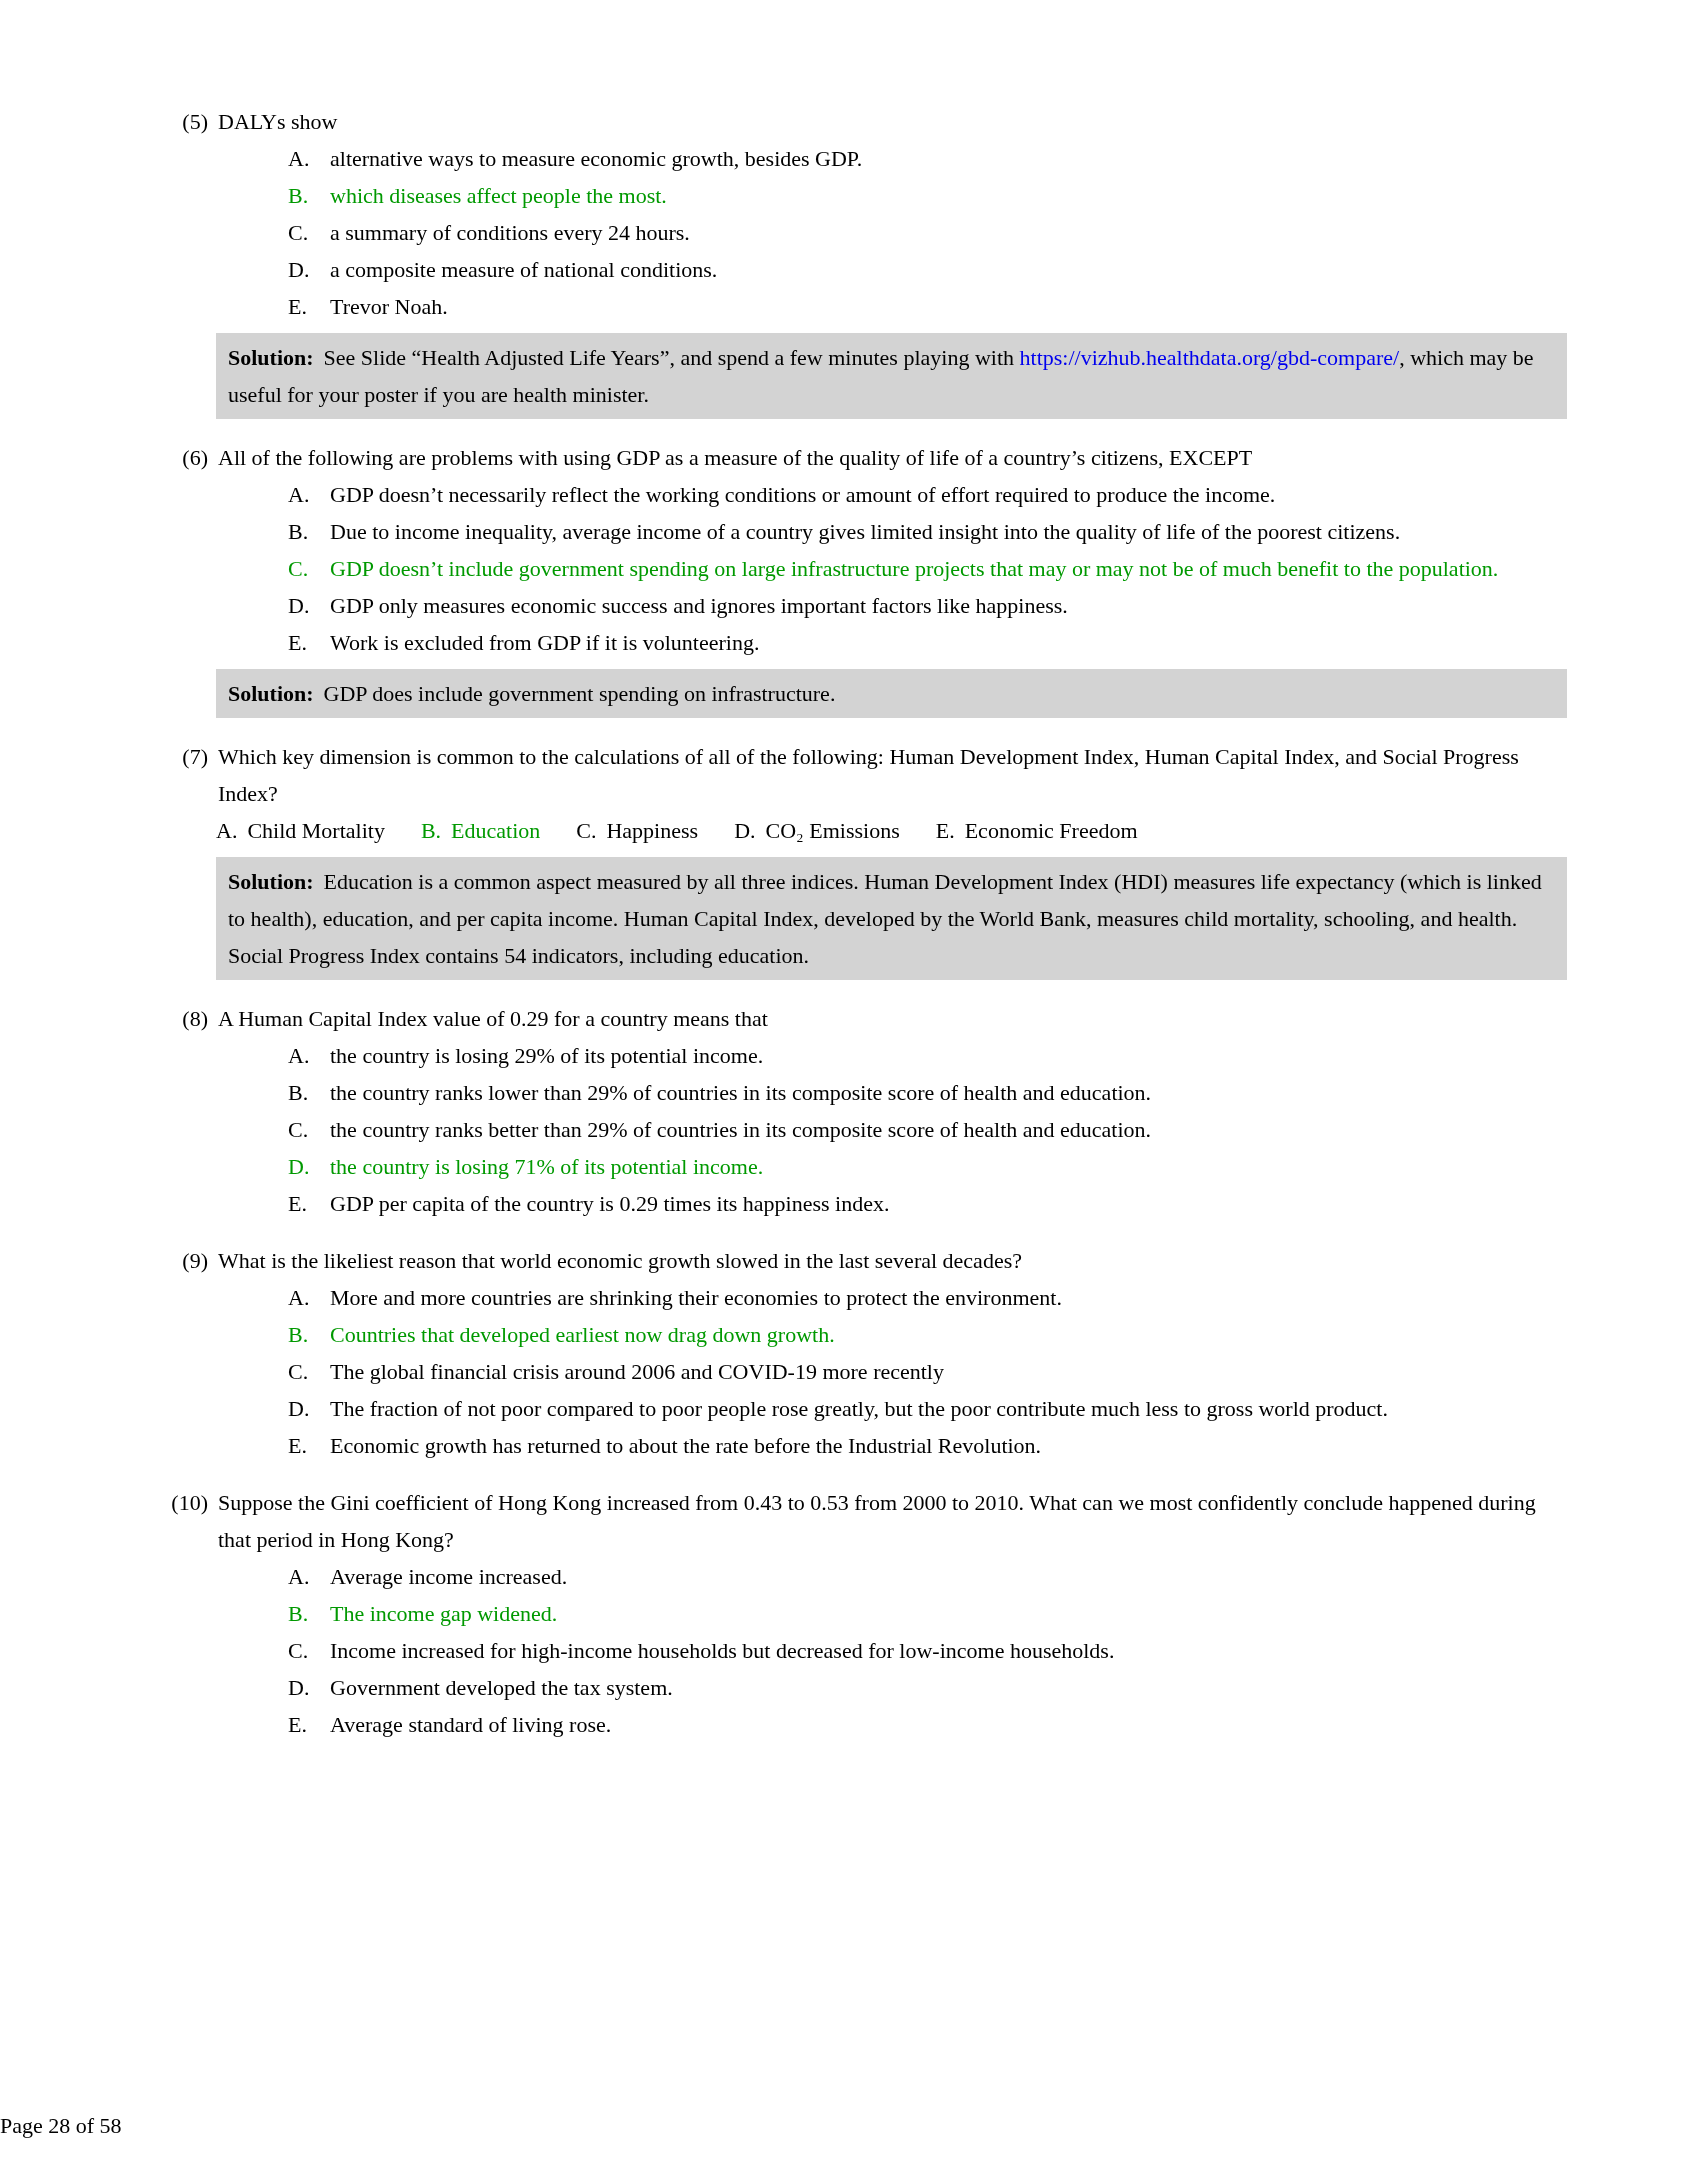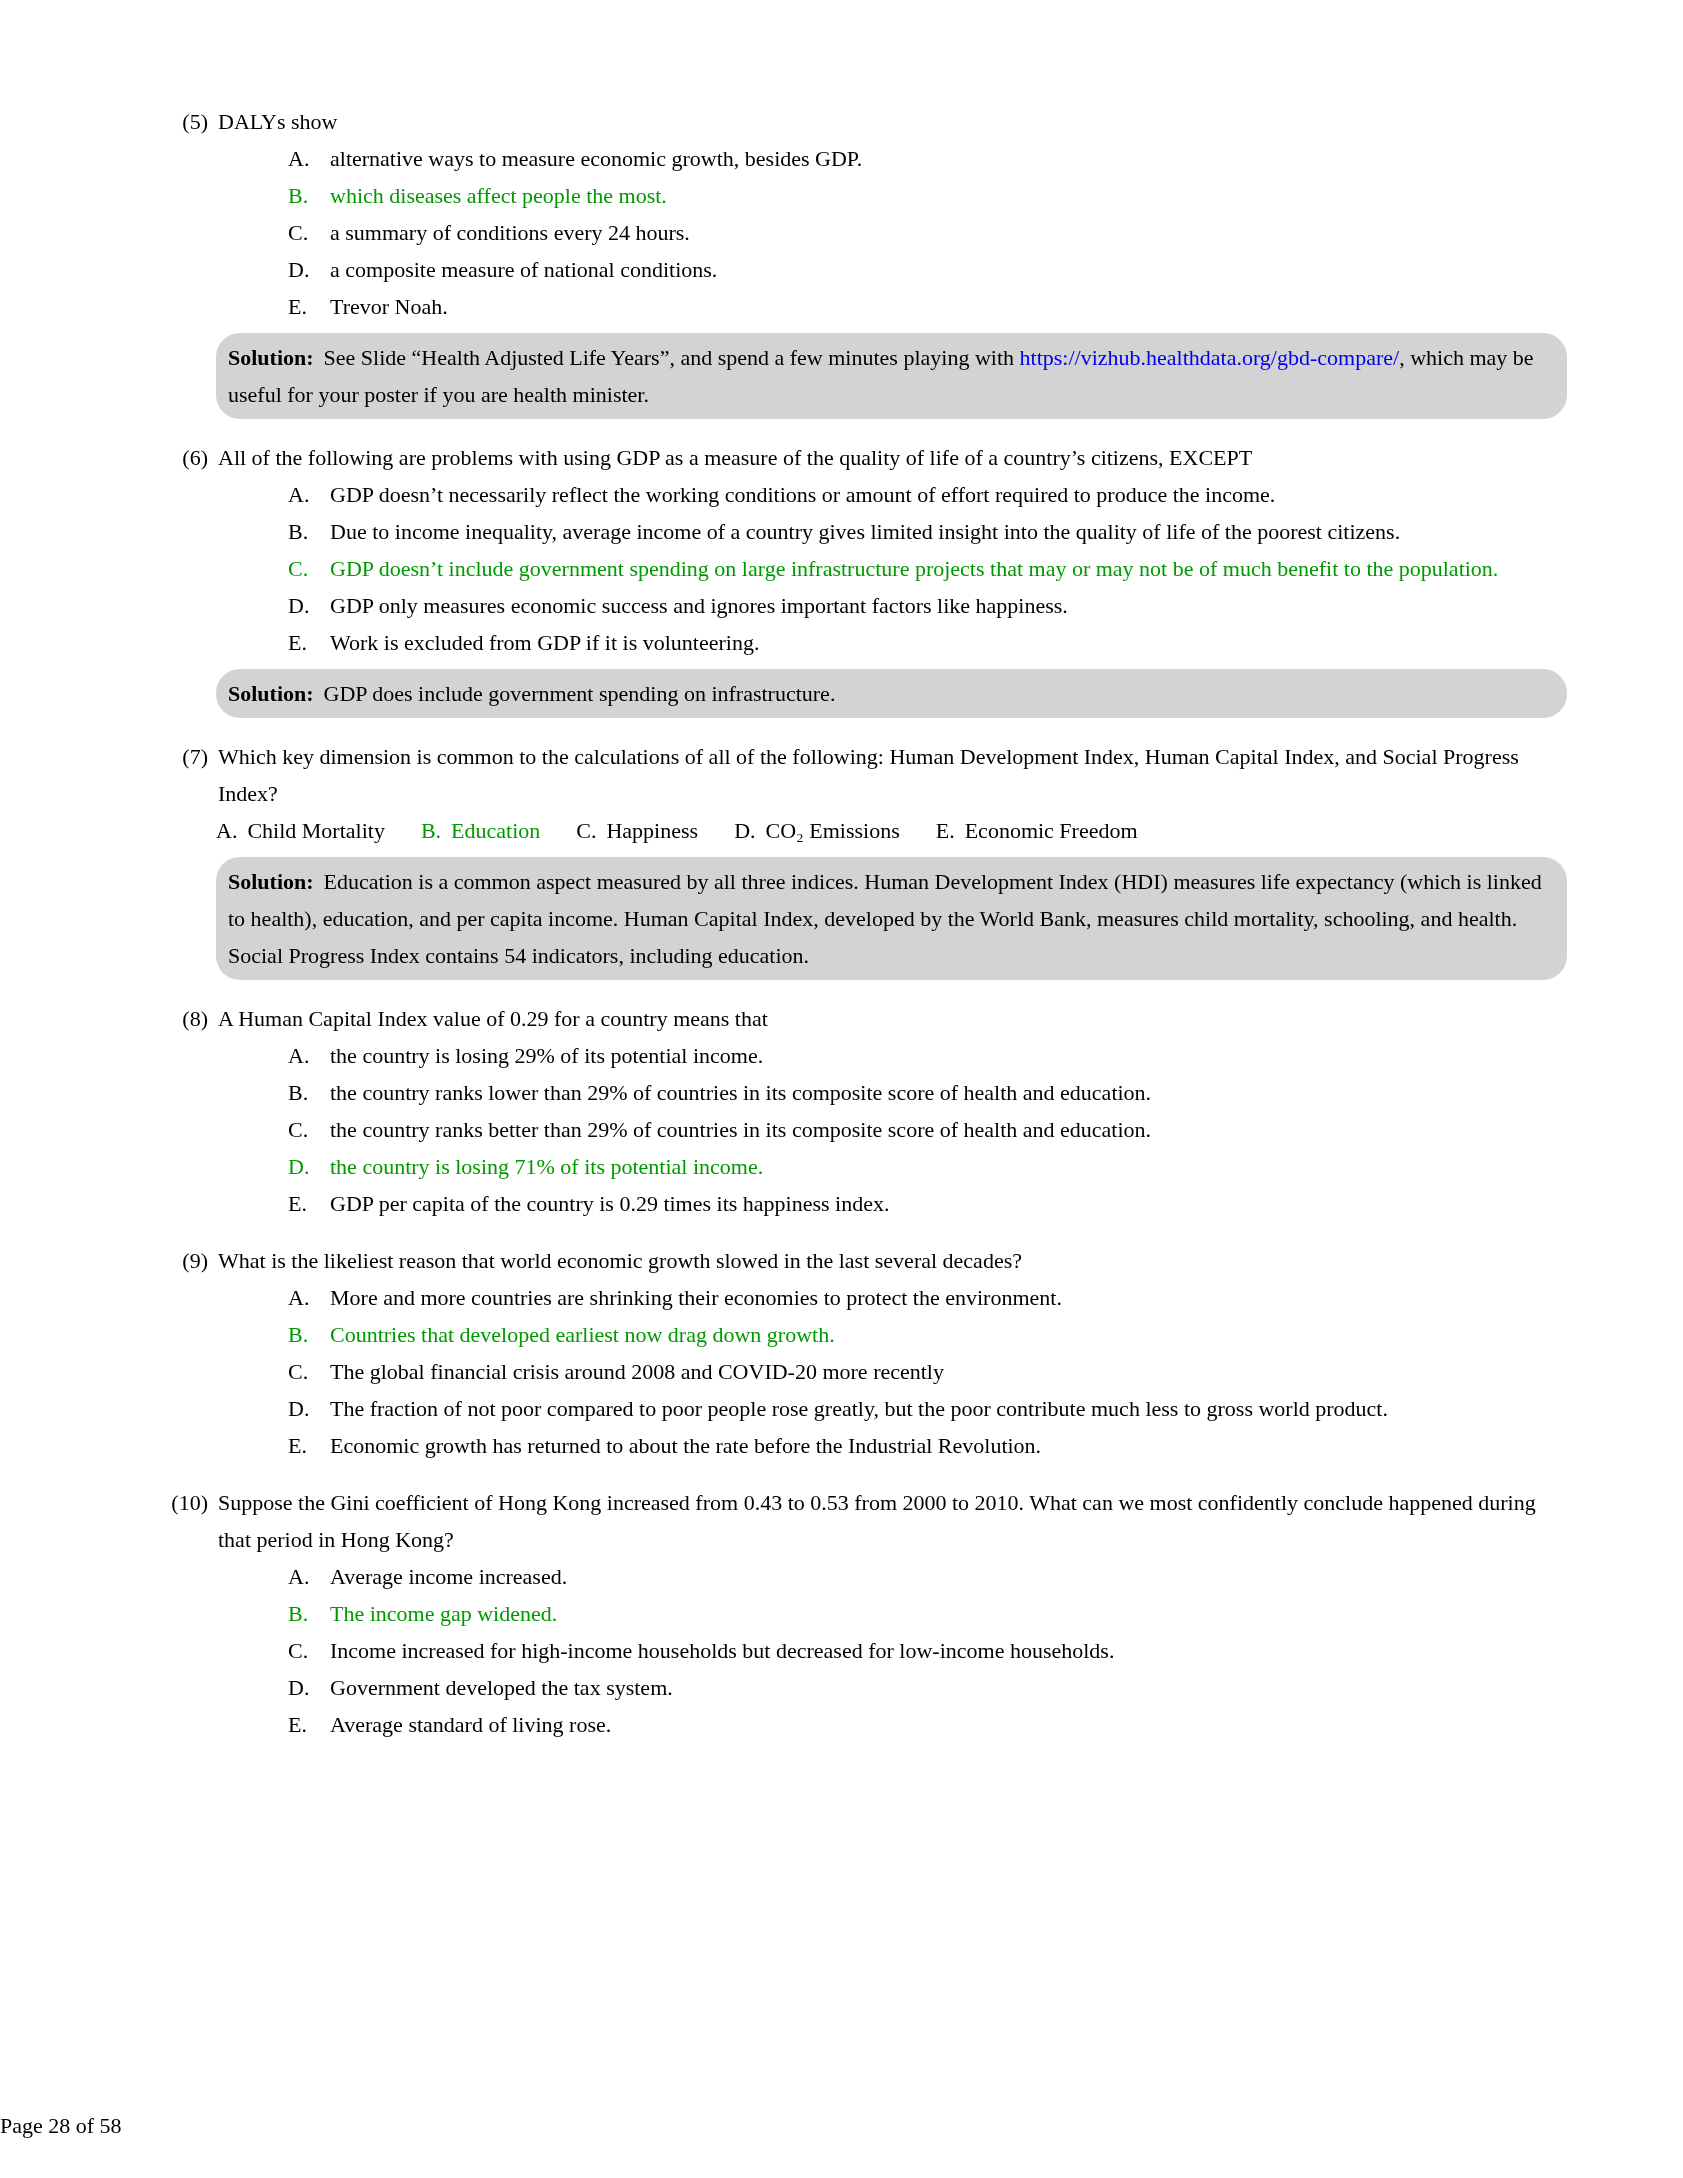--- a/index.html
+++ b/index.html
@@ -20,21 +20,20 @@
   .opt-letter { flex:0 0 42px; }
   .opt-text { flex:1; }
   .option.correct .opt-letter, .option.correct .opt-text,
   .inline-option.correct .opt-letter, .inline-option.correct .opt-text { color:var(--green,#009900); }
   .inline-options { display:flex; gap:36px; padding-left:77px; }
   .inline-option { display:flex; }
   .inline-option .opt-letter { flex:none; margin-right:10px; }
   .solution {
     margin:8px 0 0 77px; background:var(--solbg,#d3d3d3);
     padding:6px 14px 6px 12px;
-    border-radius:24px;
   }
   .solution p { margin:0; }
   .sol-label { font-weight:bold; margin-right:10px; }
   .sol-link { color:var(--blue,#0000EE); text-decoration:none; word-break:break-all; cursor:pointer; }
   .footer { position:absolute; top:2107px; left:0; width:100%; }
 </style>
 </head>
 <body>
 
 <div class="page">
@@ -180,21 +179,21 @@
         <div class="option">
           <span class="opt-letter">A.</span>
           <span class="opt-text">More and more countries are shrinking their economies to protect the environment.</span>
         </div>
         <div class="option correct">
           <span class="opt-letter">B.</span>
           <span class="opt-text">Countries that developed earliest now drag down growth.</span>
         </div>
         <div class="option">
           <span class="opt-letter">C.</span>
-          <span class="opt-text">The global financial crisis around 2008 and COVID-20 more recently</span>
+          <span class="opt-text">The global financial crisis around 2006 and COVID-19 more recently</span>
         </div>
         <div class="option">
           <span class="opt-letter">D.</span>
           <span class="opt-text">The fraction of not poor compared to poor people rose greatly, but the poor contribute much less to gross world product.</span>
         </div>
         <div class="option">
           <span class="opt-letter">E.</span>
           <span class="opt-text">Economic growth has returned to about the rate before the Industrial Revolution.</span>
         </div>
       </div>

